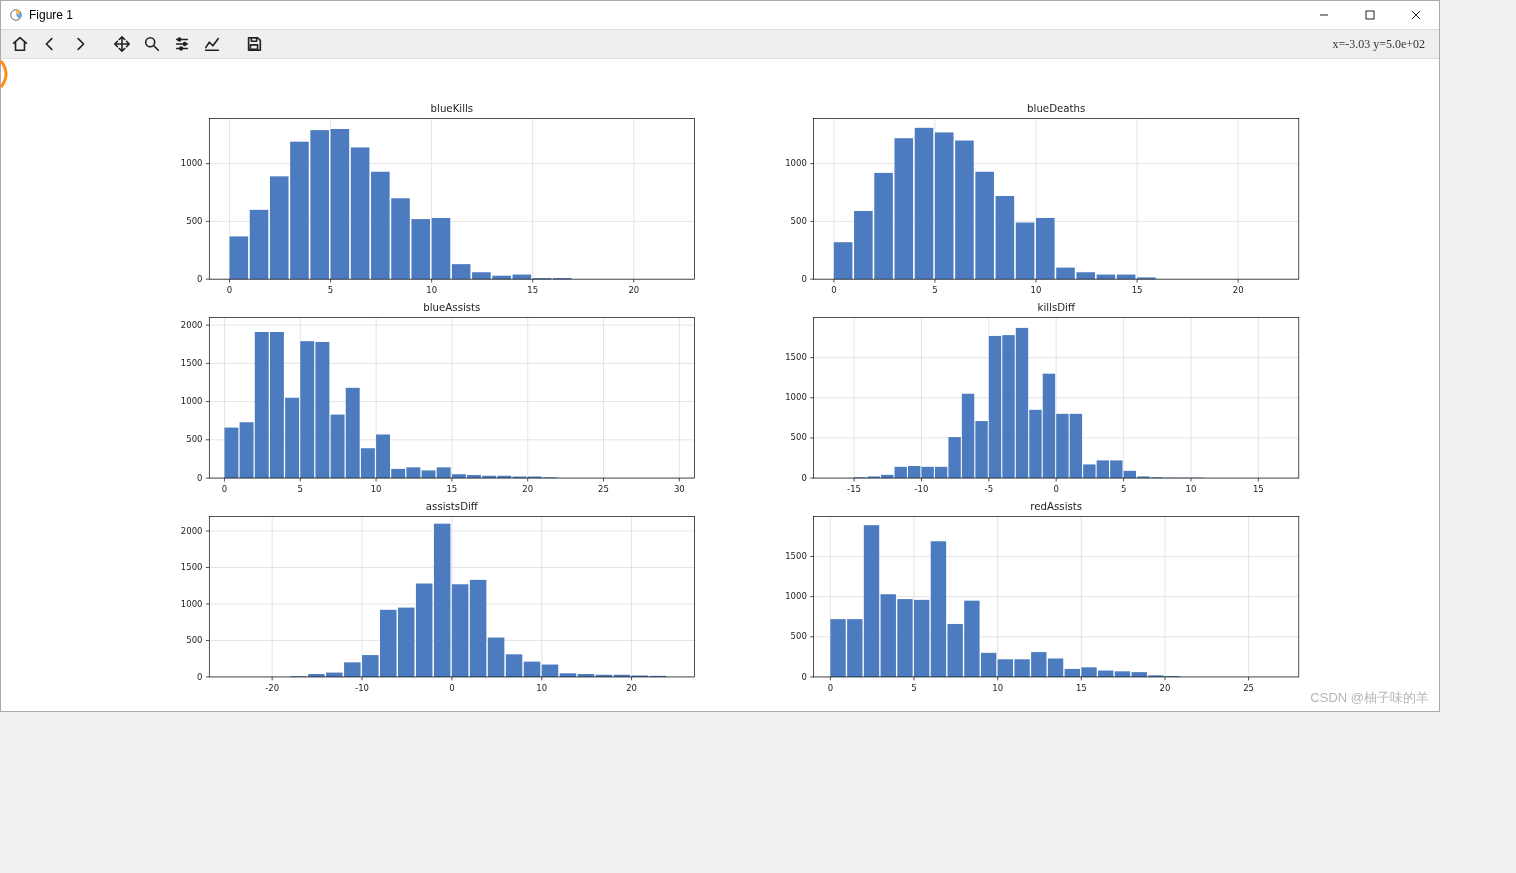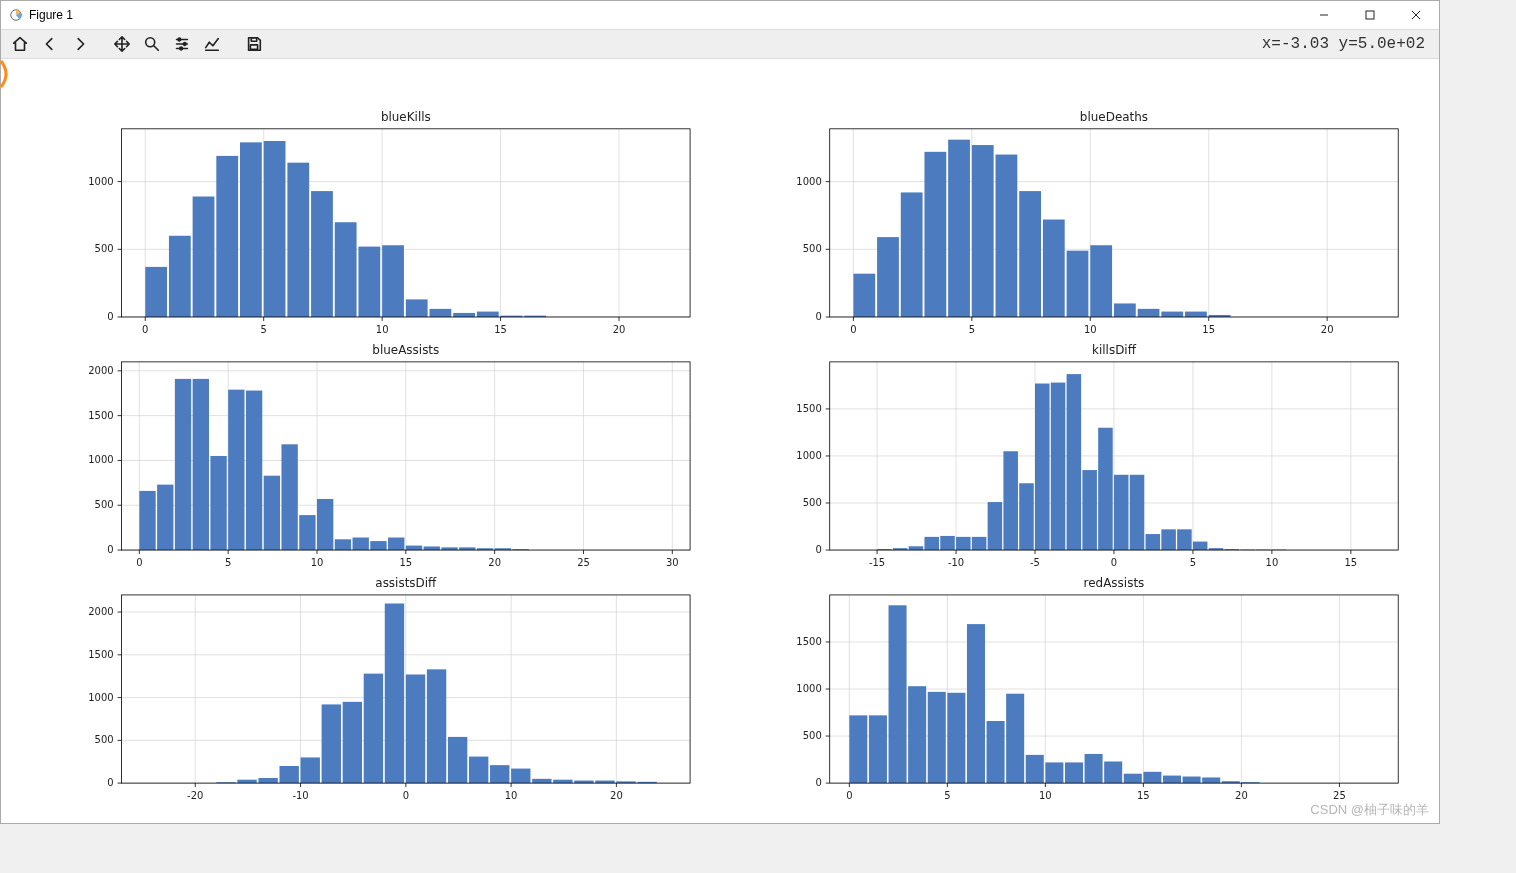--- a/index.html
+++ b/index.html
@@ -1,30 +1,30 @@
 <!DOCTYPE html>
 <html><head>
 <meta charset="utf-8">
 <style>
   * { box-sizing: border-box; margin: 0; padding: 0; }
   body { font-family: "Segoe UI", Arial, sans-serif; background: #f0f0f0; font-size: 12px; color: #000; }
-  .window { width: 1440px; height: 824px; background: #bef264; border: 1px solid #aaa; position: relative; margin: 0; }
+  .window { width: 1440px; height: 712px; background: #bef264; border: 1px solid #aaa; position: relative; margin: 0; }
   .titlebar { height: 28px; display: flex; align-items: center; justify-content: space-between; background: #fff; }
   .title-left { display: flex; align-items: center; gap: 6px; padding-left: 8px; }
   .title-text { font-size: 12px; }
   .mpl-logo { width: 14px; height: 14px; position: relative; }
   .mpl-logo svg { width: 14px; height: 14px; }
   .win-btns { display: flex; }
   .win-btn { width: 46px; height: 28px; display: flex; align-items: center; justify-content: center; }
   .win-btn svg { width: 10px; height: 10px; stroke: #222; stroke-width: 1; fill: none; }
   .toolbar { height: 30px; background: #efefef; border-top: 1px solid #ddd; border-bottom: 1px solid #ddd; display: flex; align-items: center; padding: 0 6px; gap: 4px; }
   .tool-btn { width: 26px; height: 26px; display: flex; align-items: center; justify-content: center; border-radius: 3px; }
   .tool-btn svg { width: 18px; height: 18px; stroke: #222; stroke-width: 1.8; fill: none; stroke-linecap: round; stroke-linejoin: round; }
   .tool-sep { width: 8px; }
-  .coord-readout { margin-left: auto; font-family: Liberation Mono, monospace; font-size: 16px; color: #333; padding-right: 8px; }
+  .coord-readout { margin-left: auto; font-family: Liberation Serif, serif; font-size: 12px; color: #333; padding-right: 8px; }
   .canvas { position: absolute; top: 58px; left: 0; right: 0; bottom: 0; background: #fff; }
   .fig-svg { width: 100%; height: 100%; }
   .axis-line { stroke: #000; stroke-width: 0.8; fill: none; }
   .grid-line { stroke: #ccc; stroke-width: 0.6; }
   .bar { fill: #4c7cbf; }
   .tick-label { font-family: "DejaVu Sans", Arial, sans-serif; font-size: 10px; fill: #222; }
   .title-label { font-family: "DejaVu Sans", Arial, sans-serif; font-size: 12px; fill: #222; text-anchor: middle; }
   .edge-cut { position: absolute; left: -2px; top: 58px; width: 14px; height: 30px; }
   .edge-cut path { stroke: #ff8c1a; stroke-width: 3; fill: none; }
   .watermark { position: absolute; right: 10px; bottom: 4px; font-size: 13px; color: rgba(120,120,120,0.55); pointer-events: none; font-family: Arial, "Microsoft YaHei", sans-serif; }

